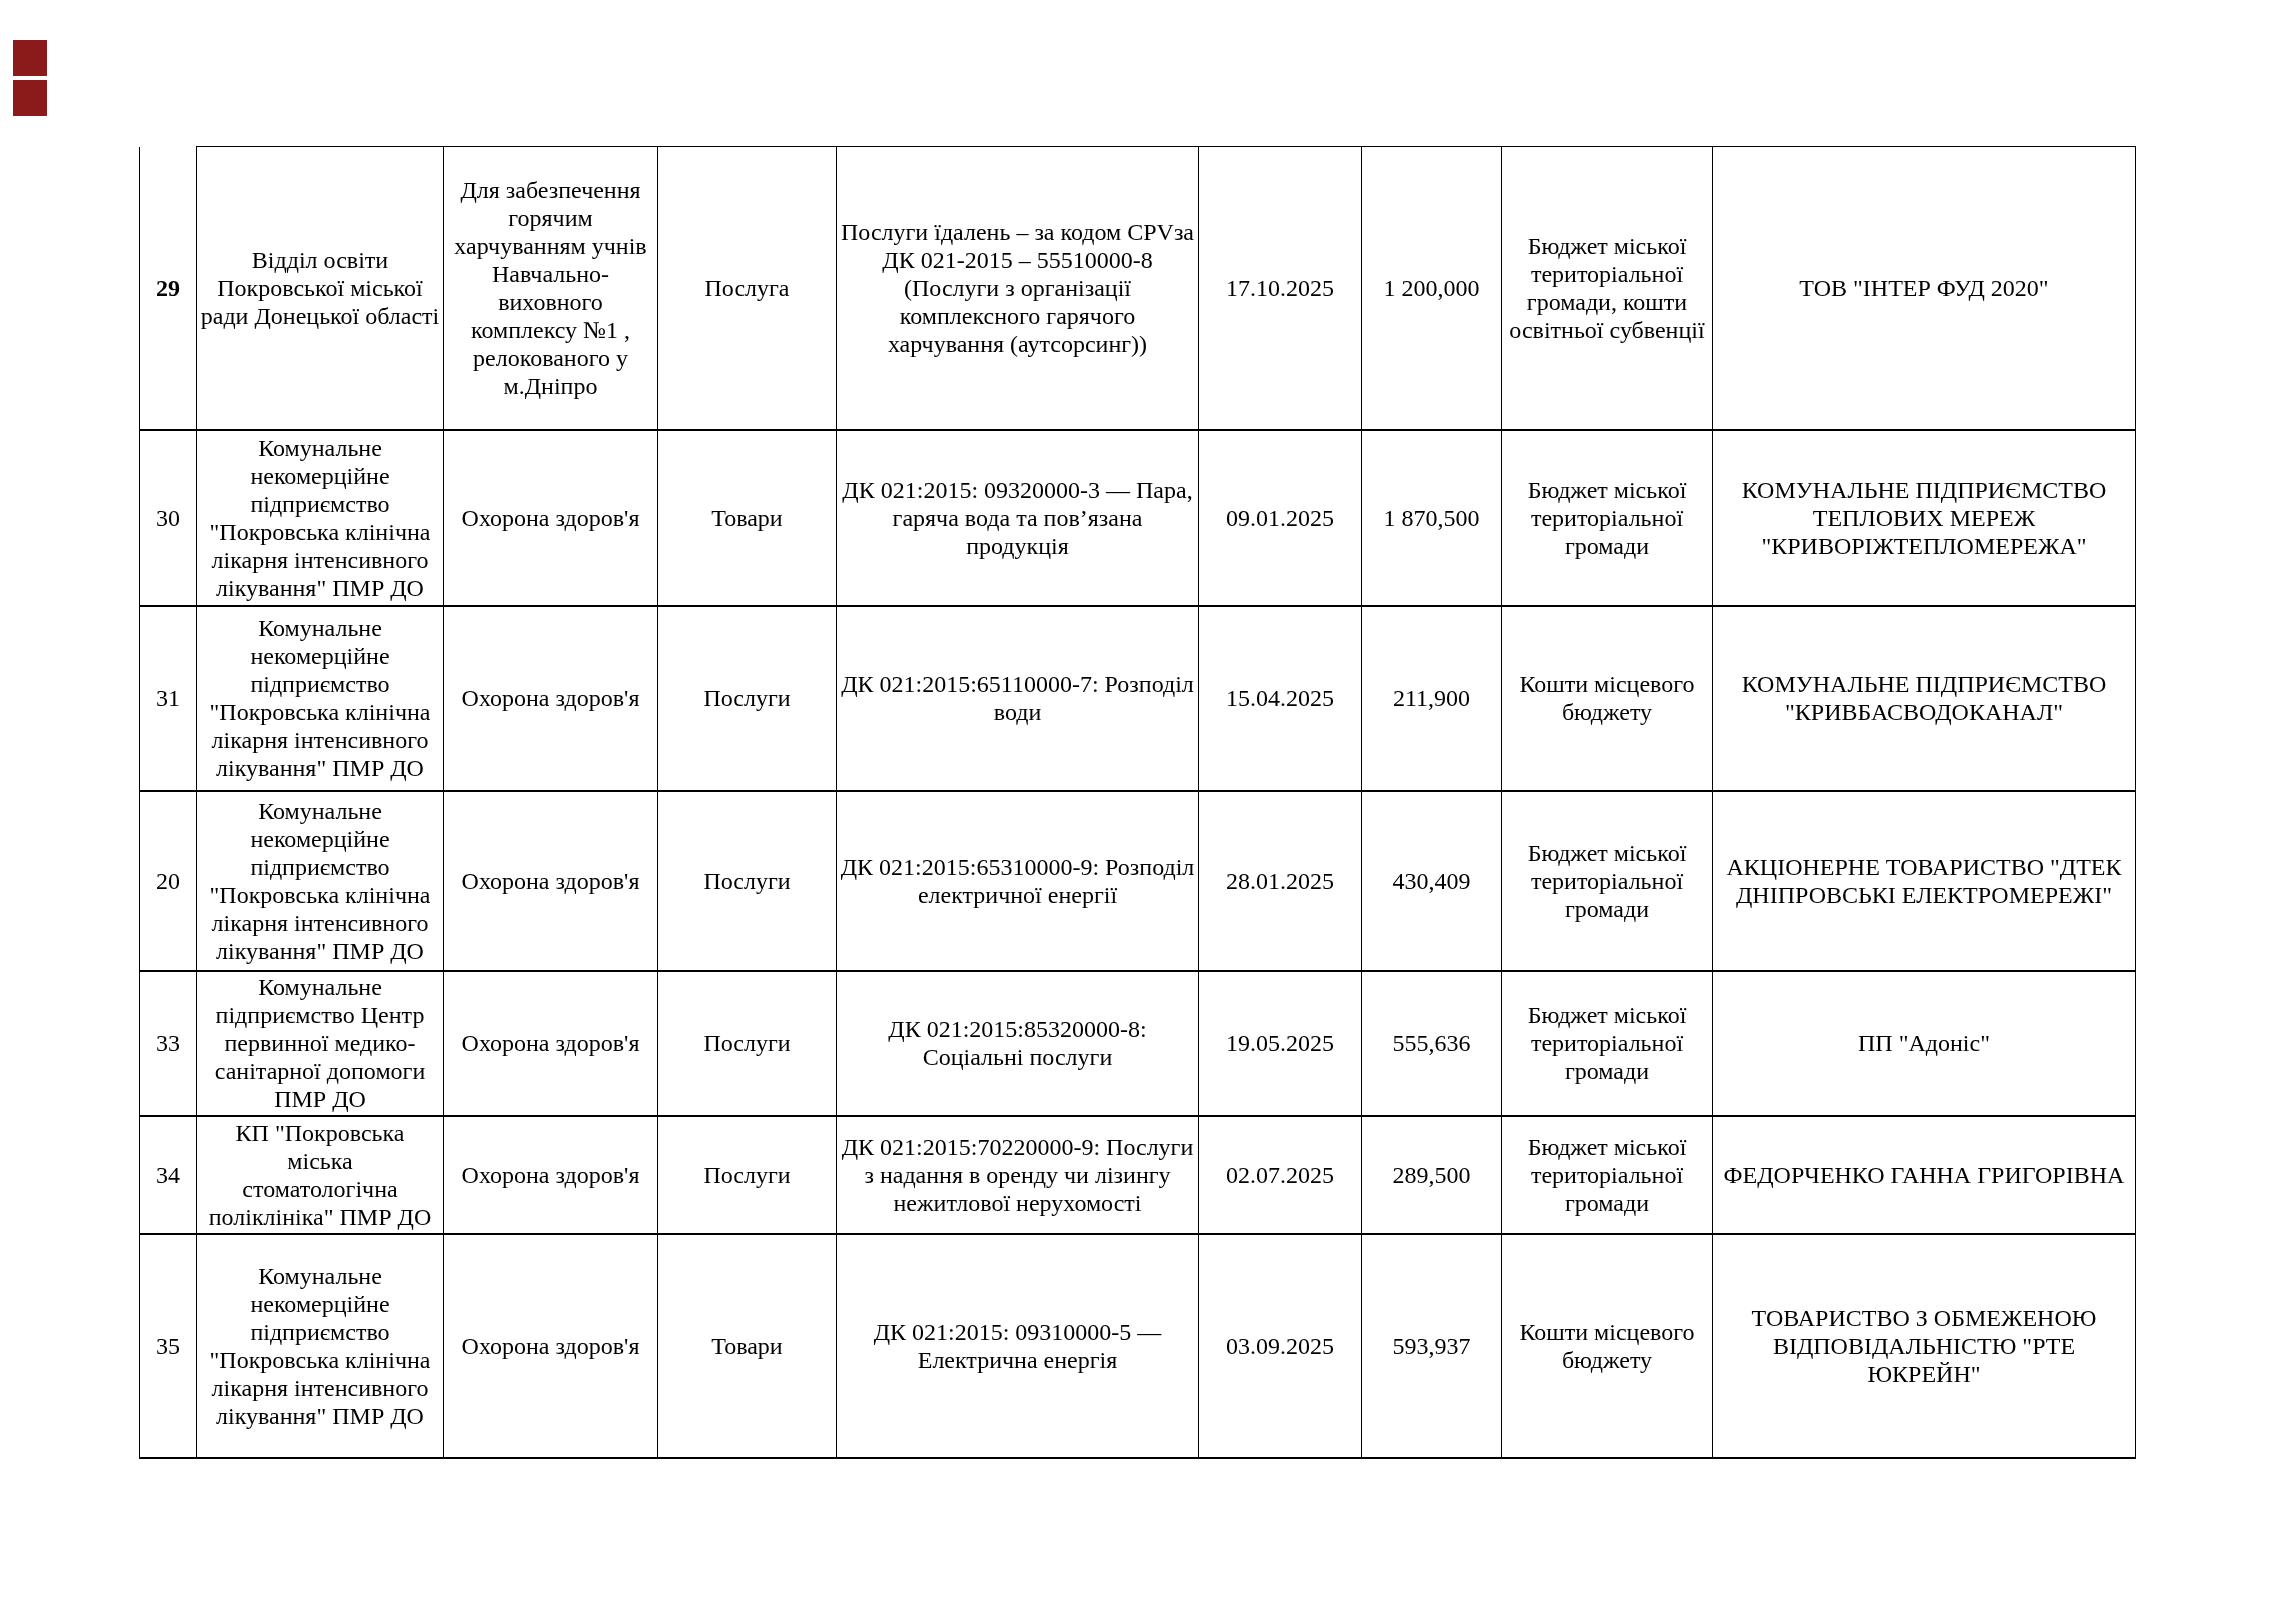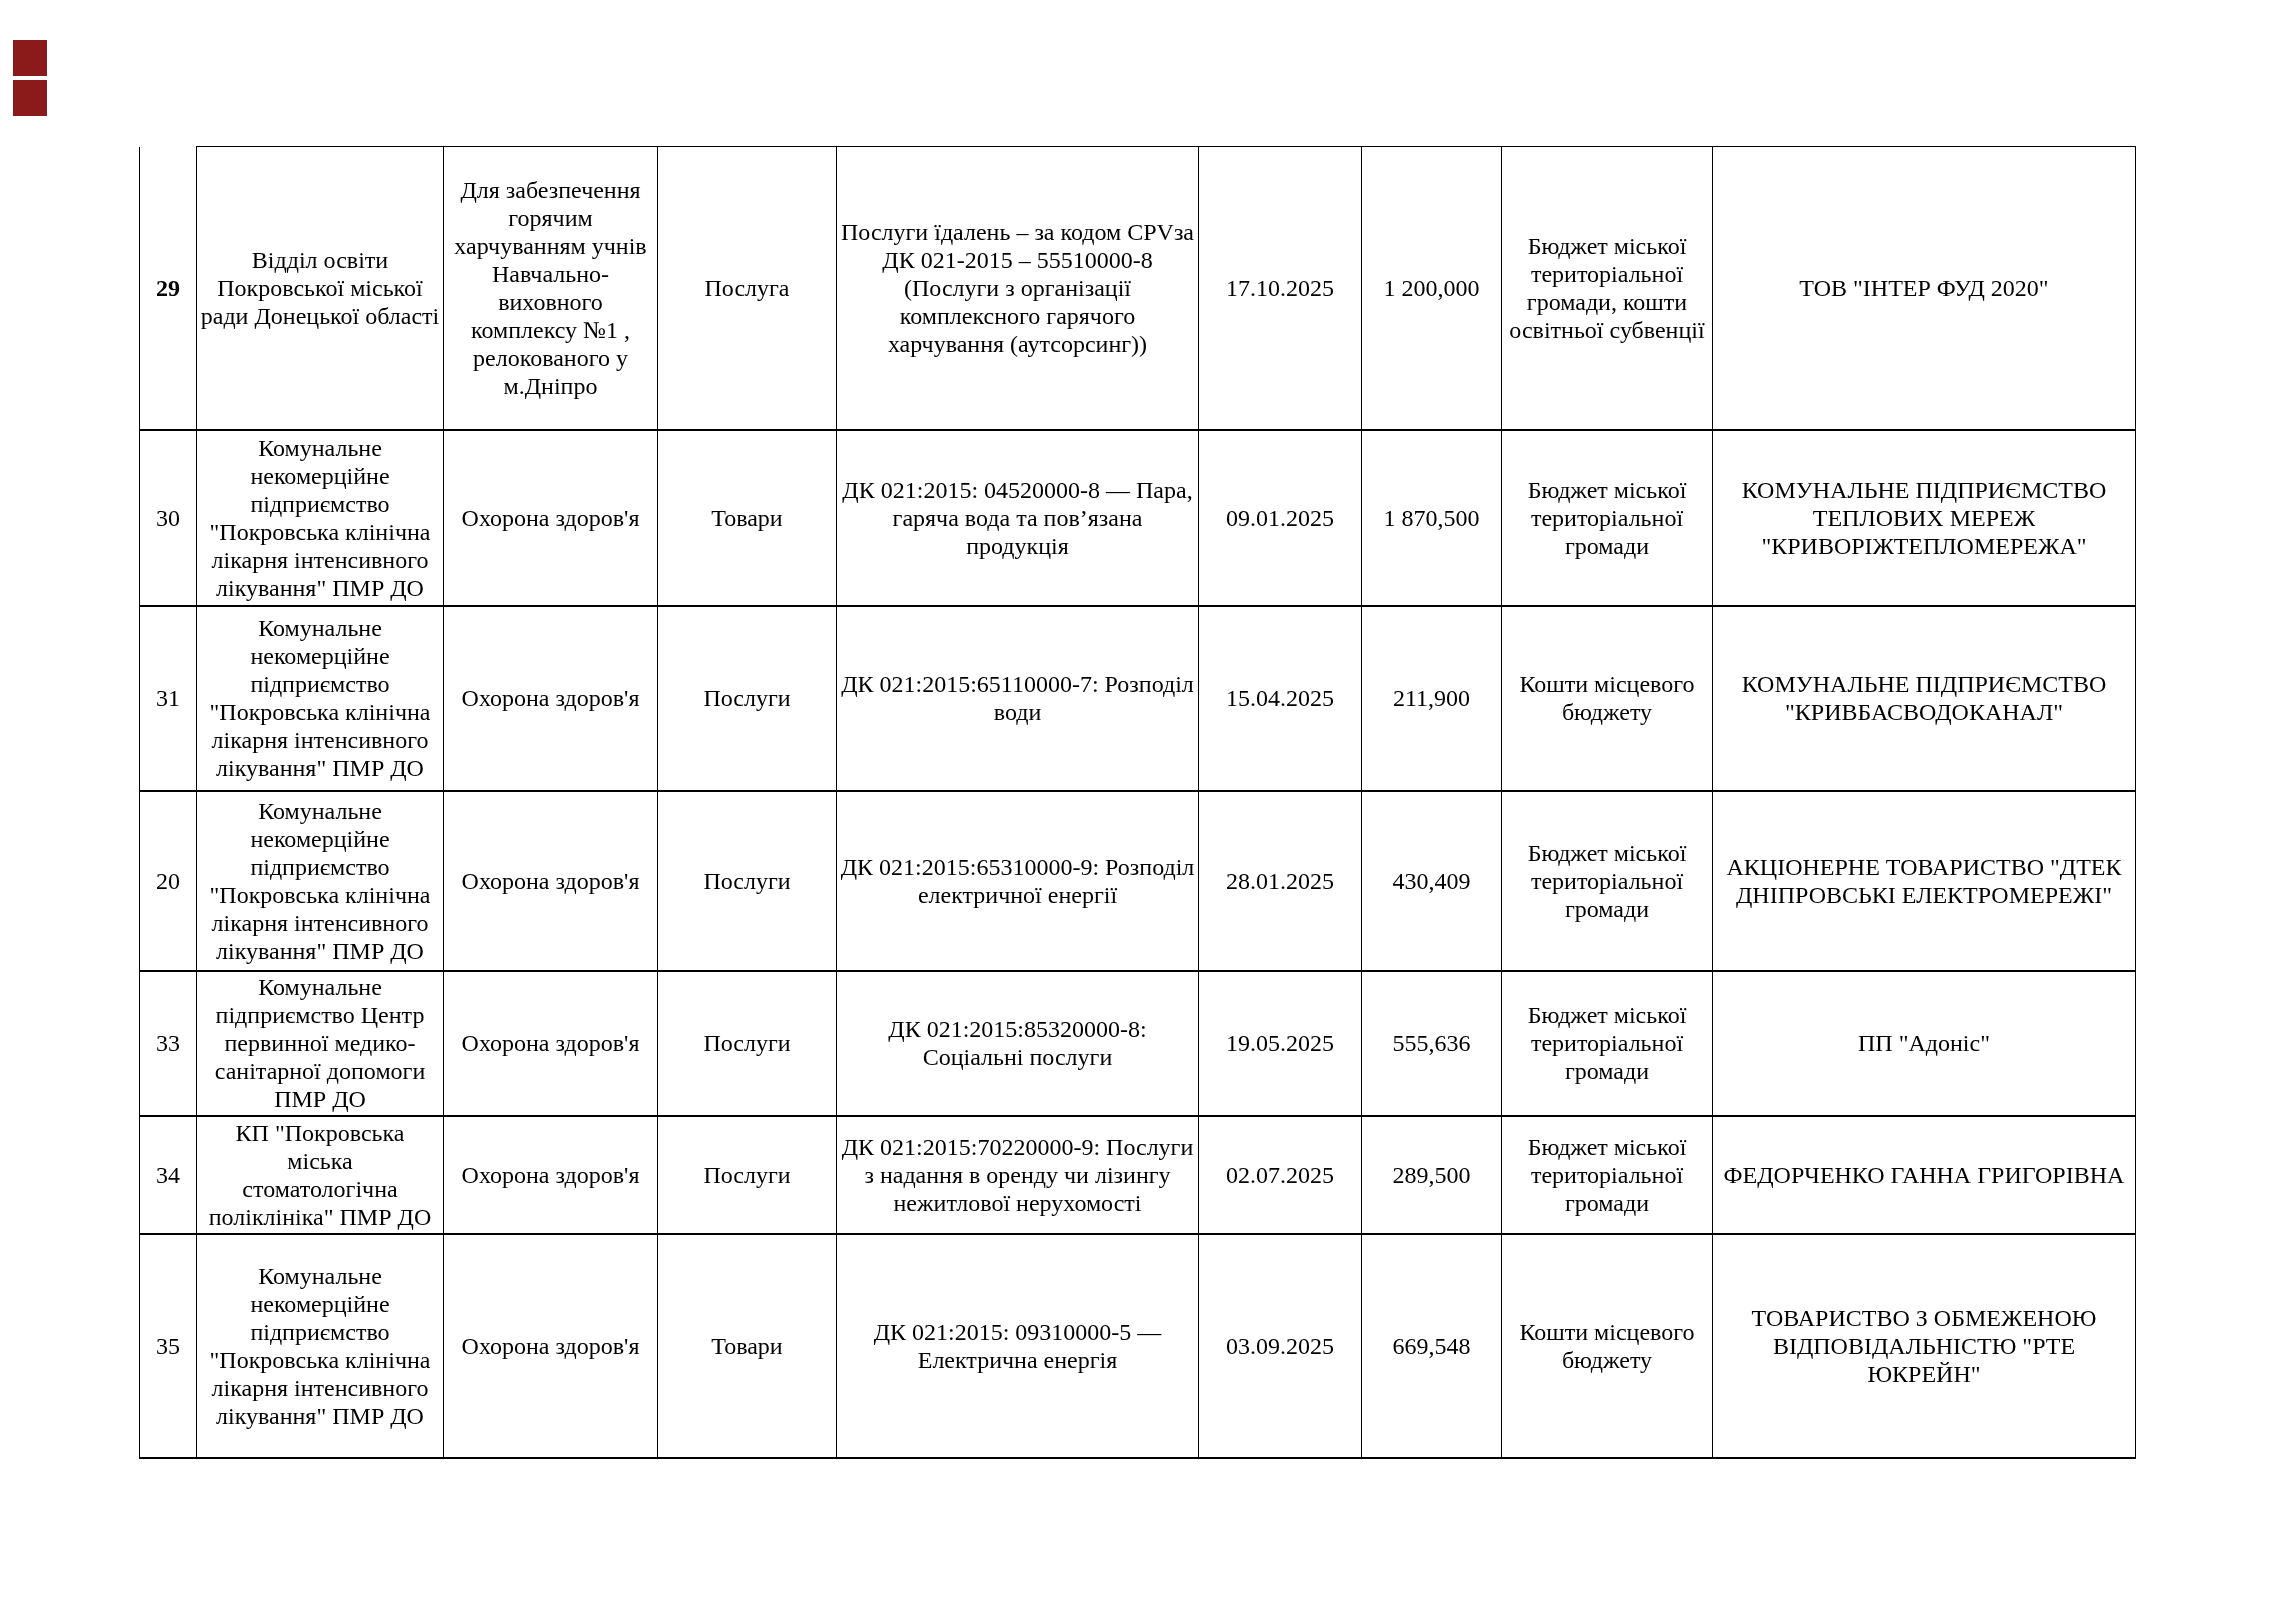--- a/index.html
+++ b/index.html
@@ -97,21 +97,21 @@
       <tr style="height:176px;">
         <td class="cell-number">30</td>
         <td>Комунальне
 некомерційне
 підприємство
 "Покровська клінічна
 лікарня інтенсивного
 лікування" ПМР ДО</td>
         <td>Охорона здоров'я</td>
         <td>Товари</td>
-        <td>ДК 021:2015: 04520000-8 — Пара,
+        <td>ДК 021:2015: 09320000-3 — Пара,
 гаряча вода та пов’язана продукція</td>
         <td>09.01.2025</td>
         <td>1 870,500</td>
         <td>Бюджет міської
 територіальної
 громади</td>
         <td>КОМУНАЛЬНЕ ПІДПРИЄМСТВО
 ТЕПЛОВИХ МЕРЕЖ
 "КРИВОРІЖТЕПЛОМЕРЕЖА"</td>
       </tr>
@@ -195,21 +195,21 @@
 некомерційне
 підприємство
 "Покровська клінічна
 лікарня інтенсивного
 лікування" ПМР ДО</td>
         <td>Охорона здоров'я</td>
         <td>Товари</td>
         <td>ДК 021:2015: 09310000-5 —
 Електрична енергія</td>
         <td>03.09.2025</td>
-        <td>669,548</td>
+        <td>593,937</td>
         <td>Кошти місцевого
 бюджету</td>
         <td>ТОВАРИСТВО З ОБМЕЖЕНОЮ
 ВІДПОВІДАЛЬНІСТЮ "РТЕ ЮКРЕЙН"</td>
       </tr>
     </tbody>
   </table>
 </div>
 
 

